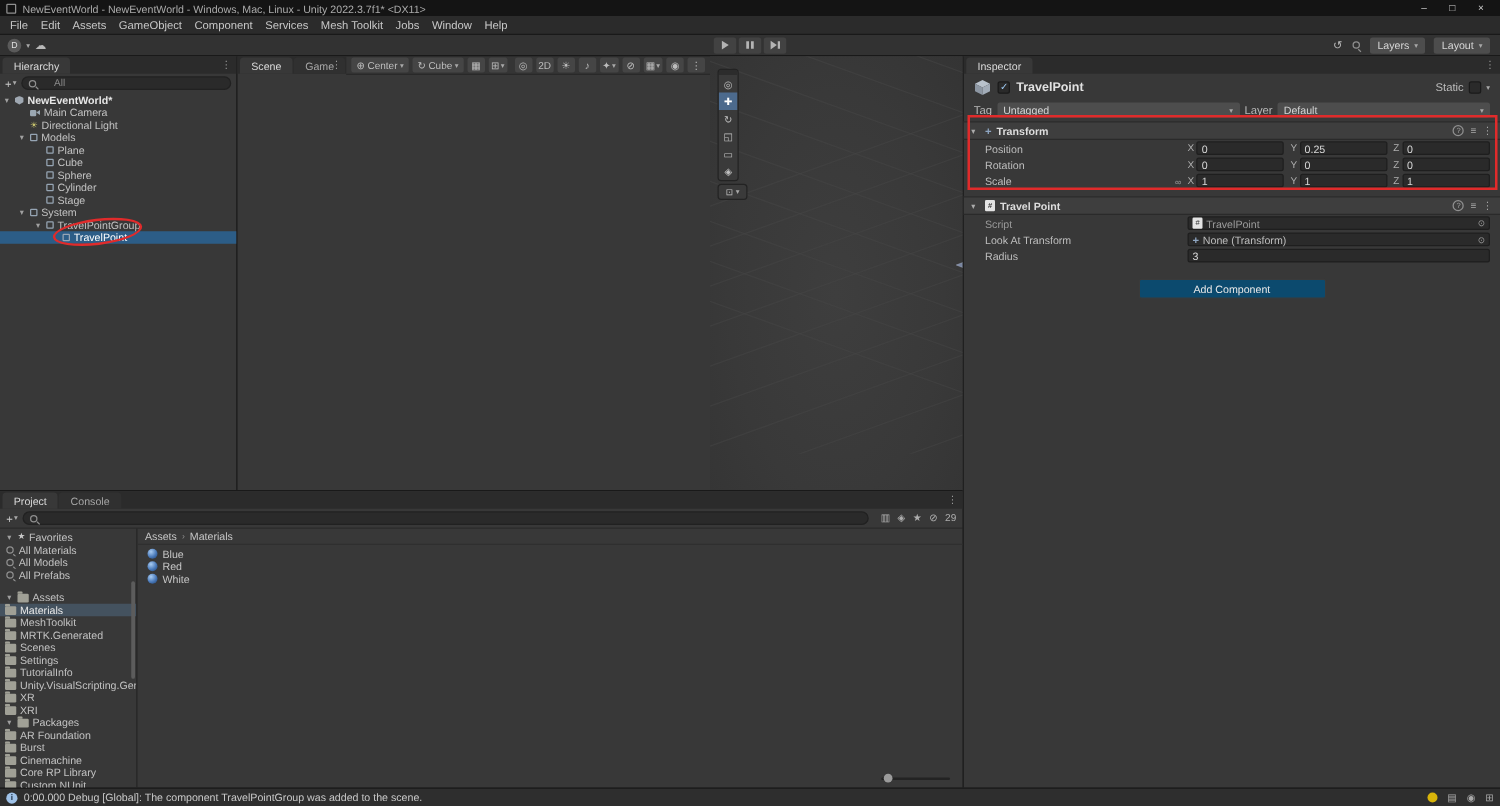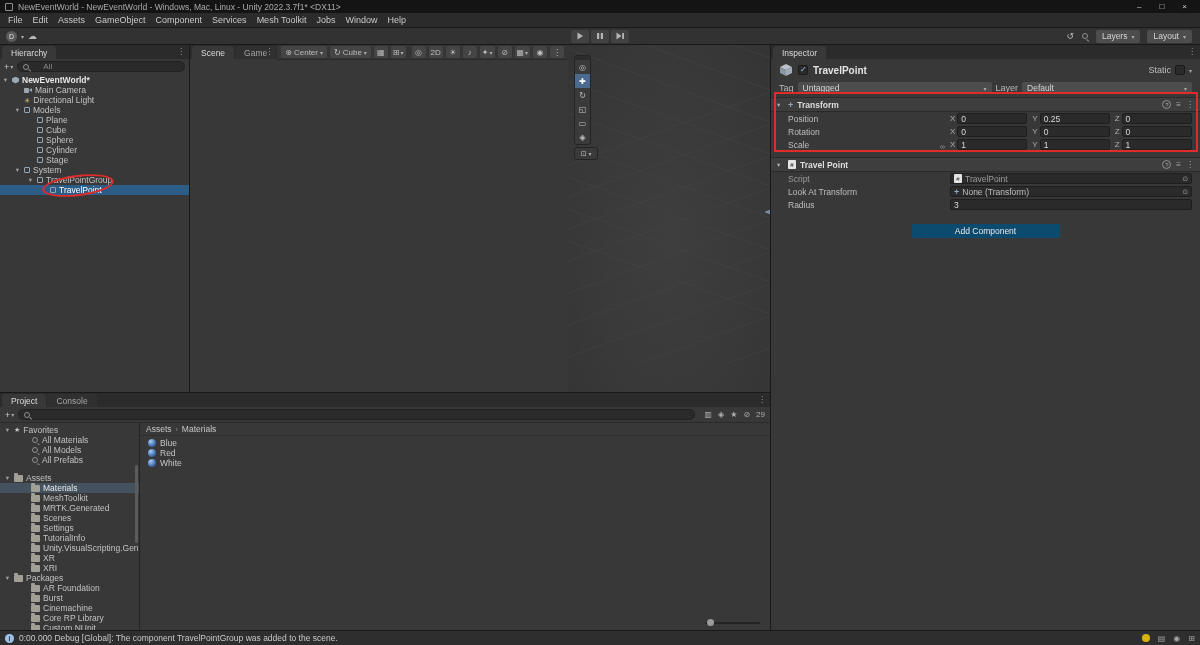--- a/index.html
+++ b/index.html
@@ -96,24 +96,24 @@
 .obj-field{flex:1;height:11px;background:#2A2A2A;border:1px solid #1E1E1E;border-radius:2px;padding:0 3px;display:flex;align-items:center;gap:3px;min-width:0}
 .obj-field .picker{margin-left:auto;color:#9A9A9A;font-size:7px}
 .script-ico{width:8px;height:9px;background:#E4E4E4;border-radius:1px;color:#333;font-size:6px;display:flex;align-items:center;justify-content:center;flex:0 0 auto}
 .muted{color:#9A9A9A}
 .addc{width:150px;height:16px;margin:12px auto 0;background:#0c4a6e;border:1px solid #3A3A3A;border-radius:2px;color:#E8E8E8;display:flex;align-items:center;justify-content:center;font-size:8.5px}
 
 
 .proj-toolbar{height:16px;background:#383838;border-bottom:1px solid #2A2A2A;display:flex;align-items:center;gap:4px;padding:0 5px;flex:0 0 auto}
 .pt-icons{display:flex;align-items:center;gap:6px;color:#AEAEAE;font-size:8px;margin-left:6px}
 .proj-body{flex:1;display:flex;min-height:0}
-.proj-tree{width:140px;border-right:1px solid #242424;position:relative;padding-top:2px;overflow:hidden}
+.proj-tree{width:110px;border-right:1px solid #242424;position:relative;padding-top:2px;overflow:hidden}
 .p-row{display:flex;align-items:center;gap:3px;height:10px;font-size:8.5px;color:#C2C2C2;padding-left:4px;white-space:nowrap;overflow:hidden}
 .p-row.sel{background:#44525F;color:#E8E8E8}
-.p-ind1{padding-left:31px}
+.p-ind1{padding-left:4px}
 .gap{height:8px}
 .ico-star{color:#C8C8C8;font-size:7px;line-height:8px;flex:0 0 auto}
 .ico-folder{width:9px;height:7px;background:#A0A096;border-radius:1px;position:relative;flex:0 0 auto;margin-top:1px}
 .ico-folder::before{content:"";position:absolute;left:0;top:-2px;width:4px;height:2px;background:#A0A096;border-radius:1px 1px 0 0}
 .proj-scroll{position:absolute;right:1px;top:42px;width:3px;height:78px;background:#5C5C5C;border-radius:2px}
 .proj-content{flex:1;display:flex;flex-direction:column;position:relative;min-width:0}
 .crumbs{height:13px;display:flex;align-items:center;gap:4px;padding:0 6px;font-size:8.5px;color:#C6C6C6;border-bottom:1px solid #2F2F2F;flex:0 0 auto}
 .crumb-sep{color:#8E8E8E;font-size:7px}
 .mat-list{padding-top:2px}
 .mat-row{display:flex;align-items:center;gap:4px;height:10px;padding-left:8px;font-size:8.5px;color:#C6C6C6}

